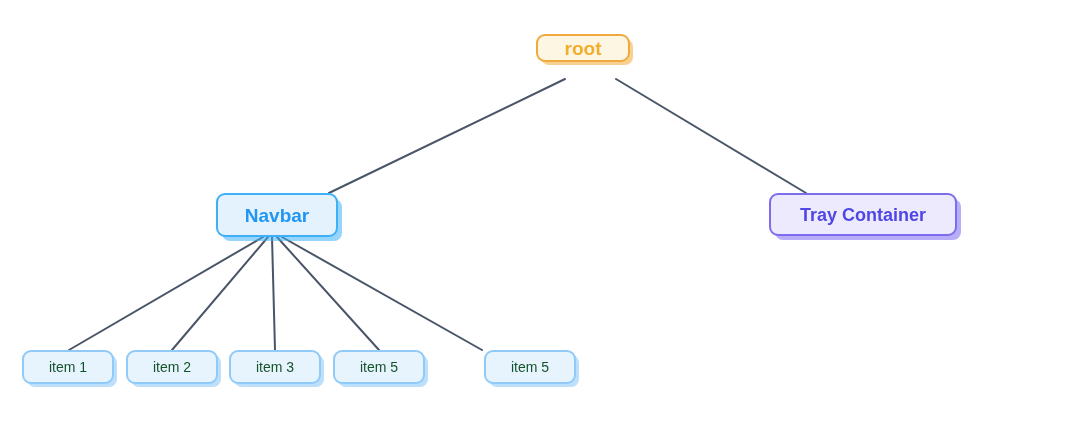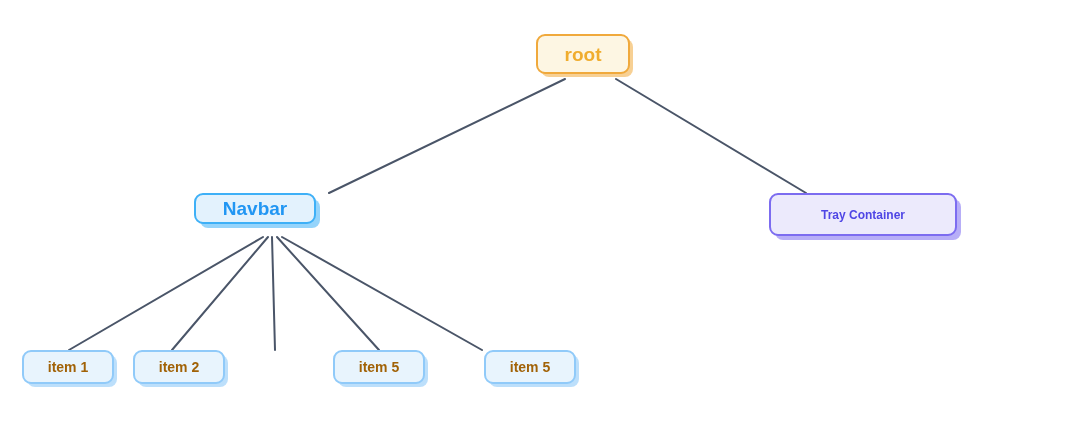--- a/index.html
+++ b/index.html
@@ -39,39 +39,39 @@
   .node-label {
     display: block;
     line-height: 1;
   }
 
   
   .node.root {
     left: 536px;
     top: 34px;
     width: 94px;
-    height: 40px;
+    height: 28px;
     border-width: 2px;
     border-color: #f0a93c;
     background: #fdf6e3;
     box-shadow: 4px 4px 0 -1px rgba(240,169,60,0.55);
     text-align: center;
   }
   .node.root .node-label {
     color: #f0ad2e;
     font-size: 19px;
     font-weight: bold;
   }
 
   
   .node.navbar {
-    left: 194px;
+    left: 216px;
     top: 193px;
     width: 122px;
-    height: 31px;
+    height: 44px;
     border-width: 2px;
     border-color: #3eb0f7;
     background: #e3f2fd;
     box-shadow: 5px 5px 0 -1px rgba(62,176,247,0.55);
   }
   .node.navbar .node-label {
     color: #2196f3;
     font-size: 19px;
     font-weight: bold;
   }
@@ -82,41 +82,41 @@
     top: 193px;
     width: 188px;
     height: 43px;
     border-width: 2px;
     border-color: #7c6cf0;
     background: #eceafc;
     box-shadow: 5px 5px 0 -1px rgba(124,108,240,0.55);
   }
   .node.tray .node-label {
     color: #4f46e5;
-    font-size: 12px;
+    font-size: 18px;
     font-weight: bold;
   }
 
   
   .node.leaf {
     top: 350px;
     width: 92px;
     height: 34px;
     border-width: 2px;
     border-color: #90caf9;
     background: #e8f4fd;
     box-shadow: 4px 4px 0 -1px rgba(144,202,249,0.6);
   }
   .node.leaf .node-label {
-    color: #a16207;
+    color: #14532d;
     font-size: 14px;
-    font-weight: bold;
+    font-weight: normal;
   }
   .leaf-0 { left: 22px; }
-  .leaf-1 { left: 126px; margin-left: 7px; }
+  .leaf-1 { left: 126px; }
   .leaf-2 { left: 229px; }
   .leaf-3 { left: 333px; }
   .leaf-4 { left: 436px; margin-left: 48px; }
 </style>
 </head>
 <body>
 
 <div id="canvas">
 
   <svg id="edges" width="1092" height="424" viewBox="0 0 1092 424" xmlns="http://www.w3.org/2000/svg">
@@ -142,20 +142,23 @@
   <div class="node tray">
     <span class="node-label">Tray Container</span>
   </div>
 
   <div class="node leaf leaf-0">
     <span class="node-label">item 1</span>
   </div>
   <div class="node leaf leaf-1">
     <span class="node-label">item 2</span>
   </div>
+  <div class="node leaf leaf-2">
+    <span class="node-label">item 3</span>
+  </div>
   <div class="node leaf leaf-3">
     <span class="node-label">item 5</span>
   </div>
   <div class="node leaf leaf-4">
     <span class="node-label">item 5</span>
   </div>
 
 </div>
 
 </body></html>

